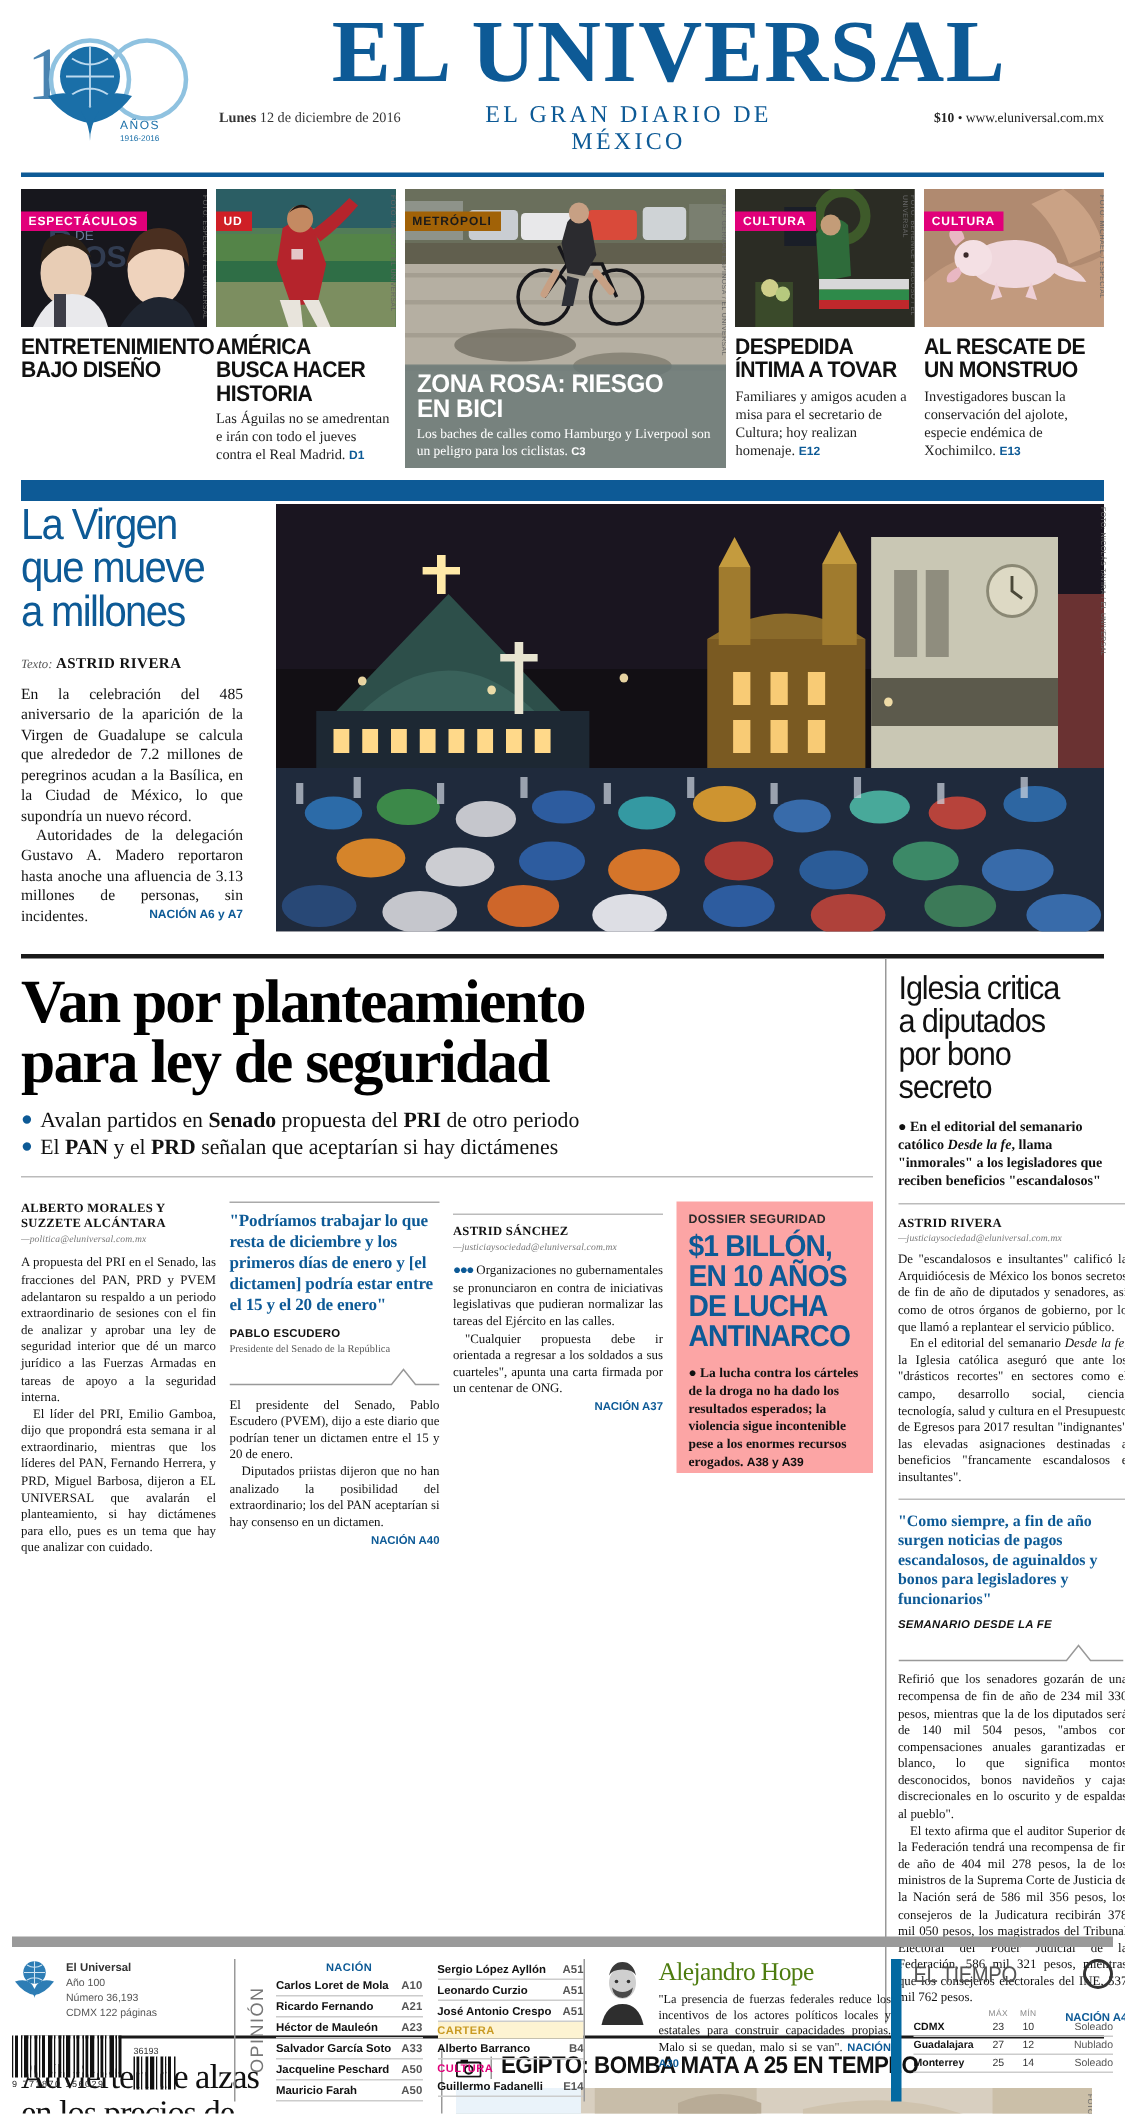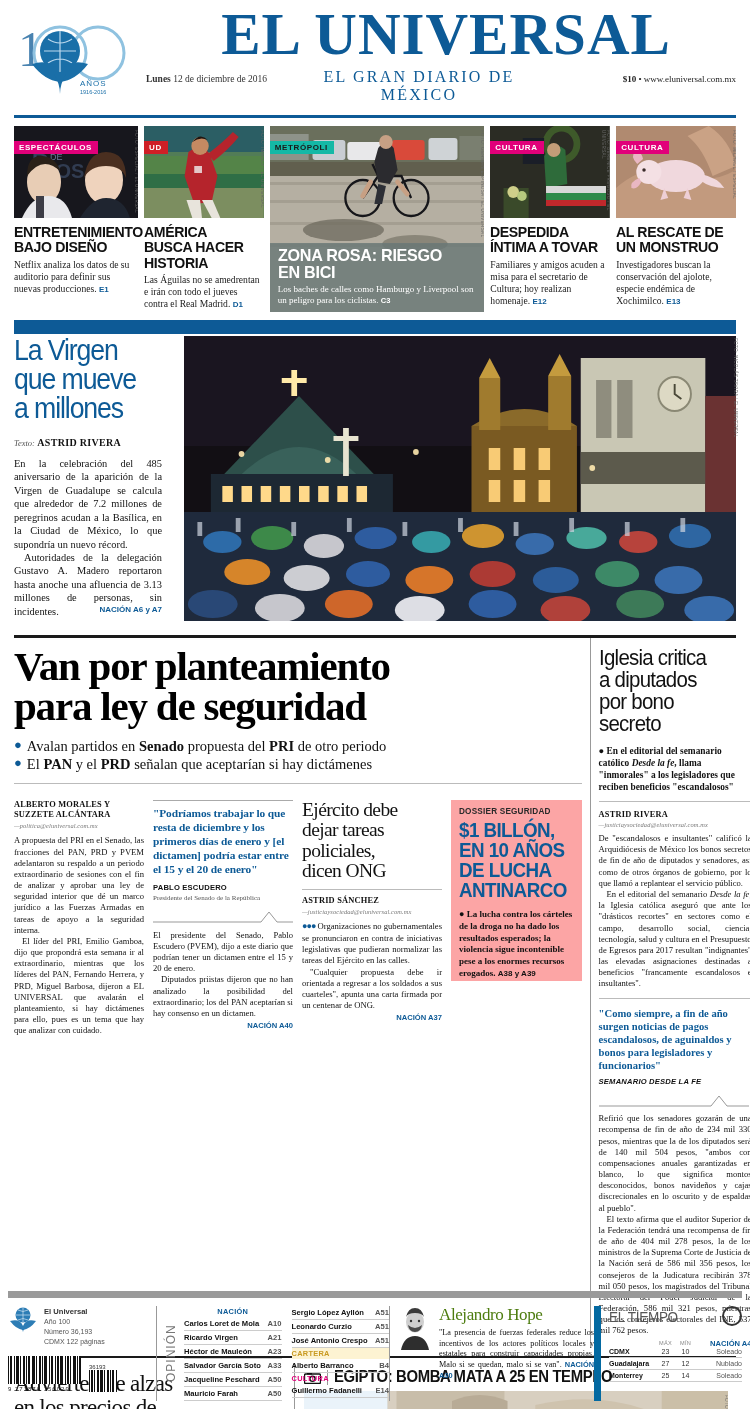--- a/index.html
+++ b/index.html
@@ -40,21 +40,21 @@
   .tcard.wide { width:222px; }
   .kicker {
     position:absolute; top:0; left:0; z-index:4;
     font-family:"Liberation Sans", sans-serif; font-weight:bold;
     font-size:8px; letter-spacing:0.6px; color:#fff;
     padding:2px 6px 2px 5px;
     margin-top:15px;
   }
   .k-pink { background:#e1007a; }
   .k-red { background:#cf1f26; }
-  .k-yellow { background:#14b8a6; color:#1a1a1a; }
+  .k-yellow { background:#a16207; color:#1a1a1a; }
   .photo { width:100%; position:relative; overflow:hidden; }
   .credit {
     position:absolute; right:-1px; top:4px; font-size:4.6px; color:#666;
     writing-mode:vertical-rl; letter-spacing:0.3px;
     font-family:"Liberation Sans", sans-serif;
   }
   .thead {
     font-family:"Liberation Sans", sans-serif; font-weight:bold;
     font-size:15px; line-height:1.02; letter-spacing:-0.4px;
     margin-top:6px; color:#111; text-transform:uppercase;
@@ -304,24 +304,20 @@
           <path d="M13 50 q16 -22 34 -4 q-6 -16 -20 -16 q-14 0 -14 20 z" fill="#2a2118"></path>
           <path d="M8 92 q10 -22 26 -22 q18 0 24 22 z" fill="#e9e9ec"></path>
           <path d="M22 70 h8 v22 h-8 z" fill="#3d3d46"></path>
           <ellipse cx="90" cy="54" rx="19" ry="24" fill="#efd3bd"></ellipse>
           <path d="M70 52 q4 -26 22 -26 q20 0 20 26 q-4 -12 -20 -12 q-16 0 -22 12 z" fill="#4a2f20"></path>
           <path d="M66 92 q12 -20 26 -20 q18 0 24 20 z" fill="#1f2530"></path>
         </svg>
         <div class="credit">FOTO: ESPECIAL / EL UNIVERSAL</div>
       </div>
       <div class="thead">ENTRETENIMIENTO BAJO DISEÑO</div>
-      <div class="tbody">
-        <span>Netflix analiza los datos de su auditorio para definir sus nuevas producciones.</span>
-        <span class="sec">E1</span>
-      </div>
     </div>
 
     <div class="tcard w2">
       <div class="kicker k-red">UD</div>
       <div class="photo" style="height:92px;background:#2a6a3a;">
         <svg class="scene" viewBox="0 0 124 92" preserveAspectRatio="none">
           <rect width="124" height="92" fill="#2f6e46"></rect>
           <rect y="0" width="124" height="30" fill="#28527e" opacity="0.55"></rect>
           <rect y="26" width="124" height="22" fill="#7a9a4a" opacity="0.5"></rect>
           <rect y="62" width="124" height="30" fill="#c9ad7a" opacity="0.5"></rect>
@@ -597,26 +593,20 @@
                 </svg>
             </div>
           </div>
           <div class="ctext">
             <p>El presidente del Senado, Pablo Escudero (PVEM), dijo a este diario que podrían tener un dictamen entre el 15 y 20 de enero.</p>
             <p><span>Diputados priistas dijeron que no han analizado la posibilidad del extraordinario; los del PAN aceptarían si hay consenso en un dictamen.</span><span class="sec">NACIÓN A40</span></p>
           </div>
         </div>
 
         <div class="c4 cC">
-          <div class="subhead2">
-            <div>Ejército debe</div>
-            <div>dejar tareas</div>
-            <div>policiales,</div>
-            <div>dicen ONG</div>
-          </div>
           <div class="rule-thin" style="margin-top:8px;"></div>
           <div class="byline" style="margin-top:6px;">ASTRID SÁNCHEZ</div>
           <div class="email">—justiciaysociedad@eluniversal.com.mx</div>
           <div class="ctext">
             <p><span class="dots3">●●●</span> <span>Organizaciones no gubernamentales se pronunciaron en contra de iniciativas legislativas que pudieran normalizar las tareas del Ejército en las calles.</span></p>
             <p><span>"Cualquier propuesta debe ir orientada a regresar a los soldados a sus cuarteles", apunta una carta firmada por un centenar de ONG.</span><span class="sec">NACIÓN A37</span></p>
           </div>
         </div>
 
         <div class="c4 cD">
@@ -841,21 +831,21 @@
       <div class="f-opinion">
         <div class="op-vert">OPINIÓN</div>
         <div class="op-lists">
           <div class="op-col">
             <div class="op-sec nacion">NACIÓN</div>
             <div class="op-row">
                 <span>Carlos Loret de Mola</span>
                 <span class="pg">A10</span>
               </div>
             <div class="op-row">
-                <span>Ricardo Virgen</span>
+                <span>Ricardo Fernando</span>
                 <span class="pg">A21</span>
               </div>
             <div class="op-row">
                 <span>Héctor de Mauleón</span>
                 <span class="pg">A23</span>
               </div>
             <div class="op-row">
                 <span>Salvador García Soto</span>
                 <span class="pg">A33</span>
               </div>

